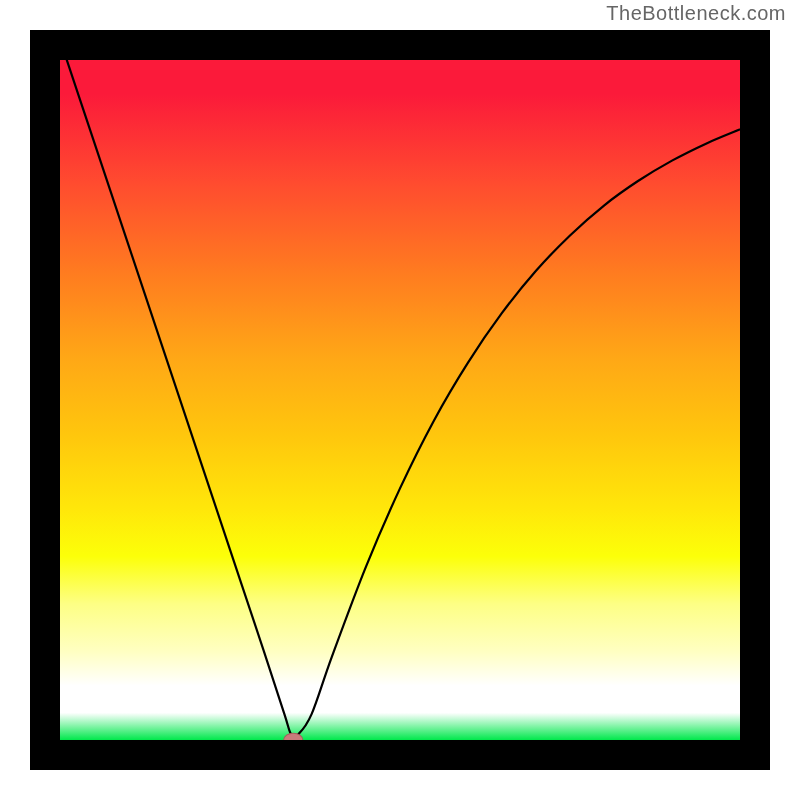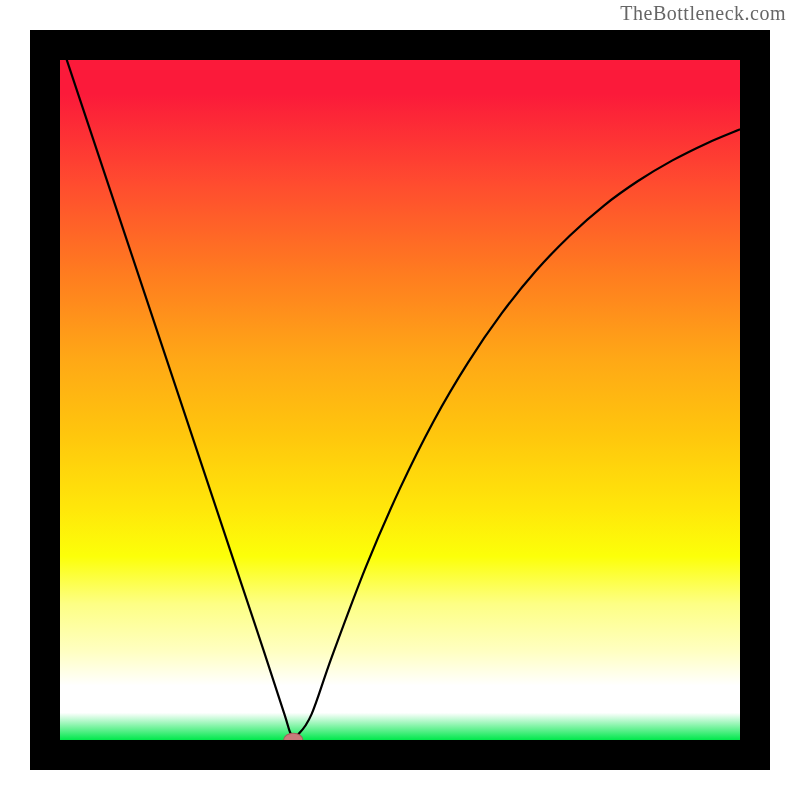--- a/index.html
+++ b/index.html
@@ -8,21 +8,20 @@
     width: 800px;
     height: 800px;
     background: #ffffff;
     font-family: Arial, Helvetica, sans-serif;
     overflow: hidden;
   }
   .figure {
     position: relative;
     width: 800px;
     height: 800px;
-    font-family: Liberation Serif, serif;
   }
   .watermark {
     position: absolute;
     top: 2px;
     right: 14px;
     color: #666666;
     font-size: 20px;
     letter-spacing: 0.5px;
     z-index: 10;
   }

